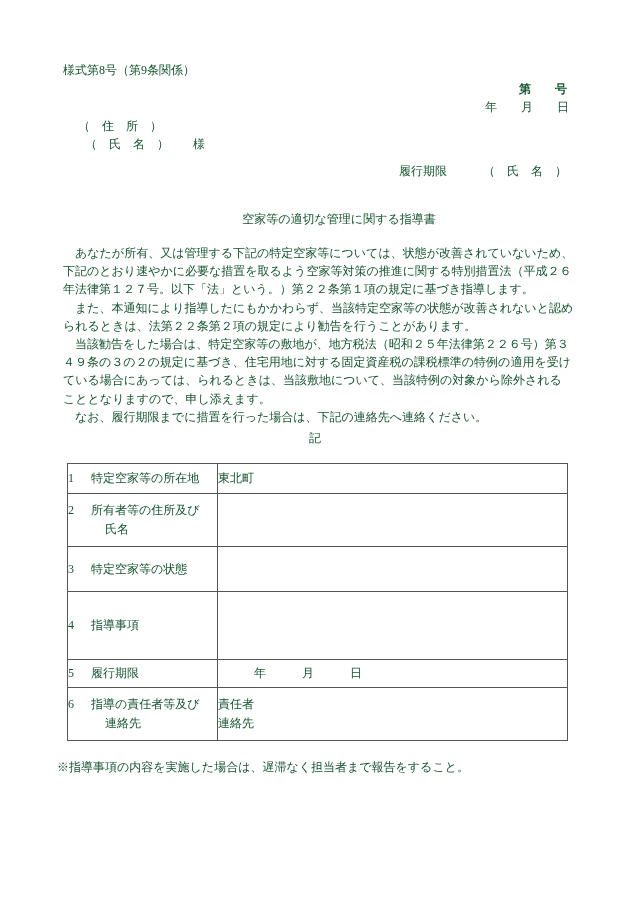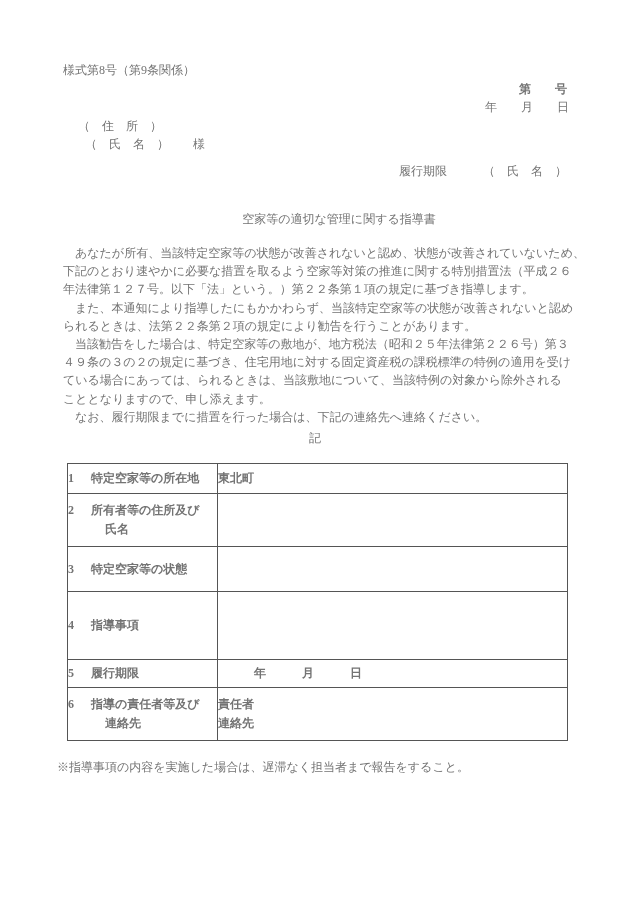--- a/index.html
+++ b/index.html
@@ -3,21 +3,21 @@
 <meta charset="utf-8">
 <style>
   html,body { margin:0; padding:0; background:#e8e8e8; }
   .page {
     position:relative;
     width:630px; height:903px;
     margin:0 auto;
     background:#ffffff;
     font-family:"Liberation Serif","DejaVu Serif",serif;
     font-size:12px;
-    color:#737373;
+    color:#14532d;
     overflow:hidden;
   }
   .abs { position:absolute; white-space:pre; line-height:16px; }
   .form-no   { left:63px;  top:62px; }
   .doc-no    { right:63px; top:81px;  text-align:left;font-weight:bold; }
   .date-line { right:61px; top:99px;  text-align:right; }
   .addr1     { left:78px;  top:118px; }
   .addr2     { left:85px;  top:136px; }
   .sender    { left:399px; top:163px; }
   .doc-title { left:0; right:0; top:211px; text-align:center; white-space:pre; position:absolute; line-height:16px;margin-left:48px; }
@@ -27,21 +27,20 @@
   table.detail {
     position:absolute; left:67px; top:463px;
     width:501px;
     border-collapse:collapse; table-layout:fixed;
   }
   table.detail td {
     border:1px solid #555;
     padding:0; vertical-align:middle;
     font-size:12px; line-height:19px;
     white-space:pre;
-    font-weight:bold;
   }
   .c-label { width:150px; }
   tr.r1 { height:30px; } tr.r2 { height:53px; } tr.r3 { height:45px; }
   tr.r4 { height:68px; } tr.r5 { height:28px; } tr.r6 { height:53px; }
   td.lc { padding-left:9px; }
   td.lc .num { display:inline-block; width:23px; }
   td.lc .l2 { margin-left:37px; }
   td.vc { padding-left:11px; }
   .note { left:57px; top:759px; }
 </style>
@@ -53,21 +52,21 @@
   <div class="abs form-no">様式第8号（第9条関係）</div>
   <div class="abs doc-no">第　　号</div>
   <div class="abs date-line">年　　月　　日</div>
   <div class="abs addr1">（　住　所　）</div>
   <div class="abs addr2">（　氏　名　）　　様</div>
   <div class="abs sender">履行期限　　　（　氏　名　）</div>
 
   <div class="doc-title">空家等の適切な管理に関する指導書</div>
 
   <div class="body-text">
-    <div>　あなたが所有、当該特定空家等の状態が改善されないと認め、状態が改善されていないため、</div>
+    <div>　あなたが所有、又は管理する下記の特定空家等については、状態が改善されていないため、</div>
     <div>下記のとおり速やかに必要な措置を取るよう空家等対策の推進に関する特別措置法（平成２６</div>
     <div>年法律第１２７号。以下「法」という。）第２２条第１項の規定に基づき指導します。</div>
     <div>　また、本通知により指導したにもかかわらず、当該特定空家等の状態が改善されないと認め</div>
     <div>られるときは、法第２２条第２項の規定により勧告を行うことがあります。</div>
     <div>　当該勧告をした場合は、特定空家等の敷地が、地方税法（昭和２５年法律第２２６号）第３</div>
     <div>４９条の３の２の規定に基づき、住宅用地に対する固定資産税の課税標準の特例の適用を受け</div>
     <div>ている場合にあっては、られるときは、当該敷地について、当該特例の対象から除外される</div>
     <div>こととなりますので、申し添えます。</div>
     <div>　なお、履行期限までに措置を行った場合は、下記の連絡先へ連絡ください。</div>
   </div>

